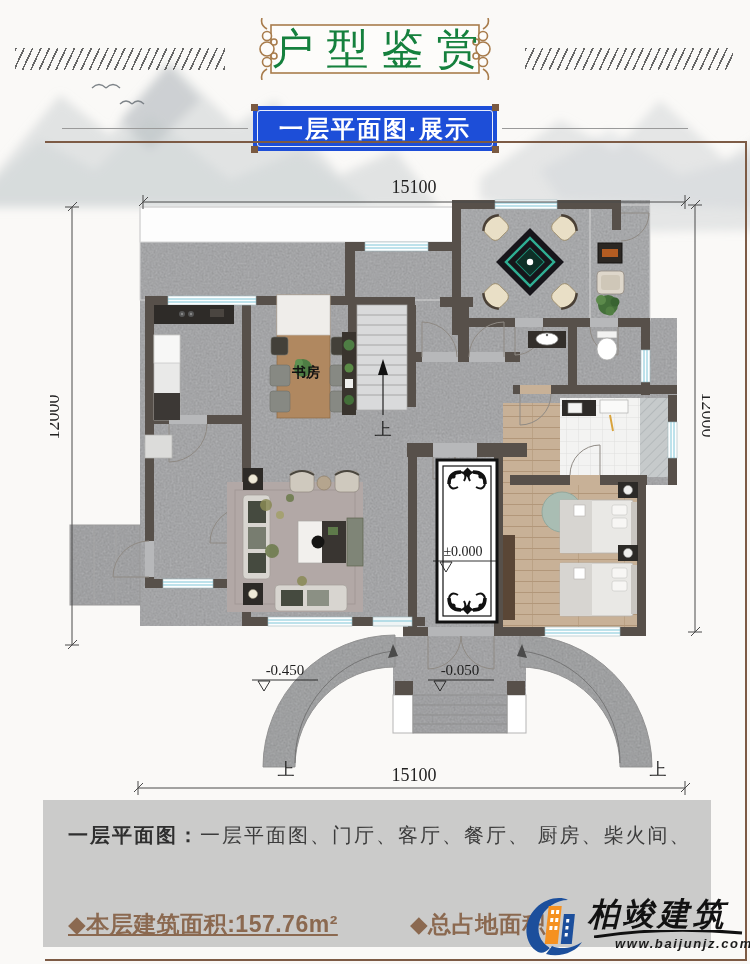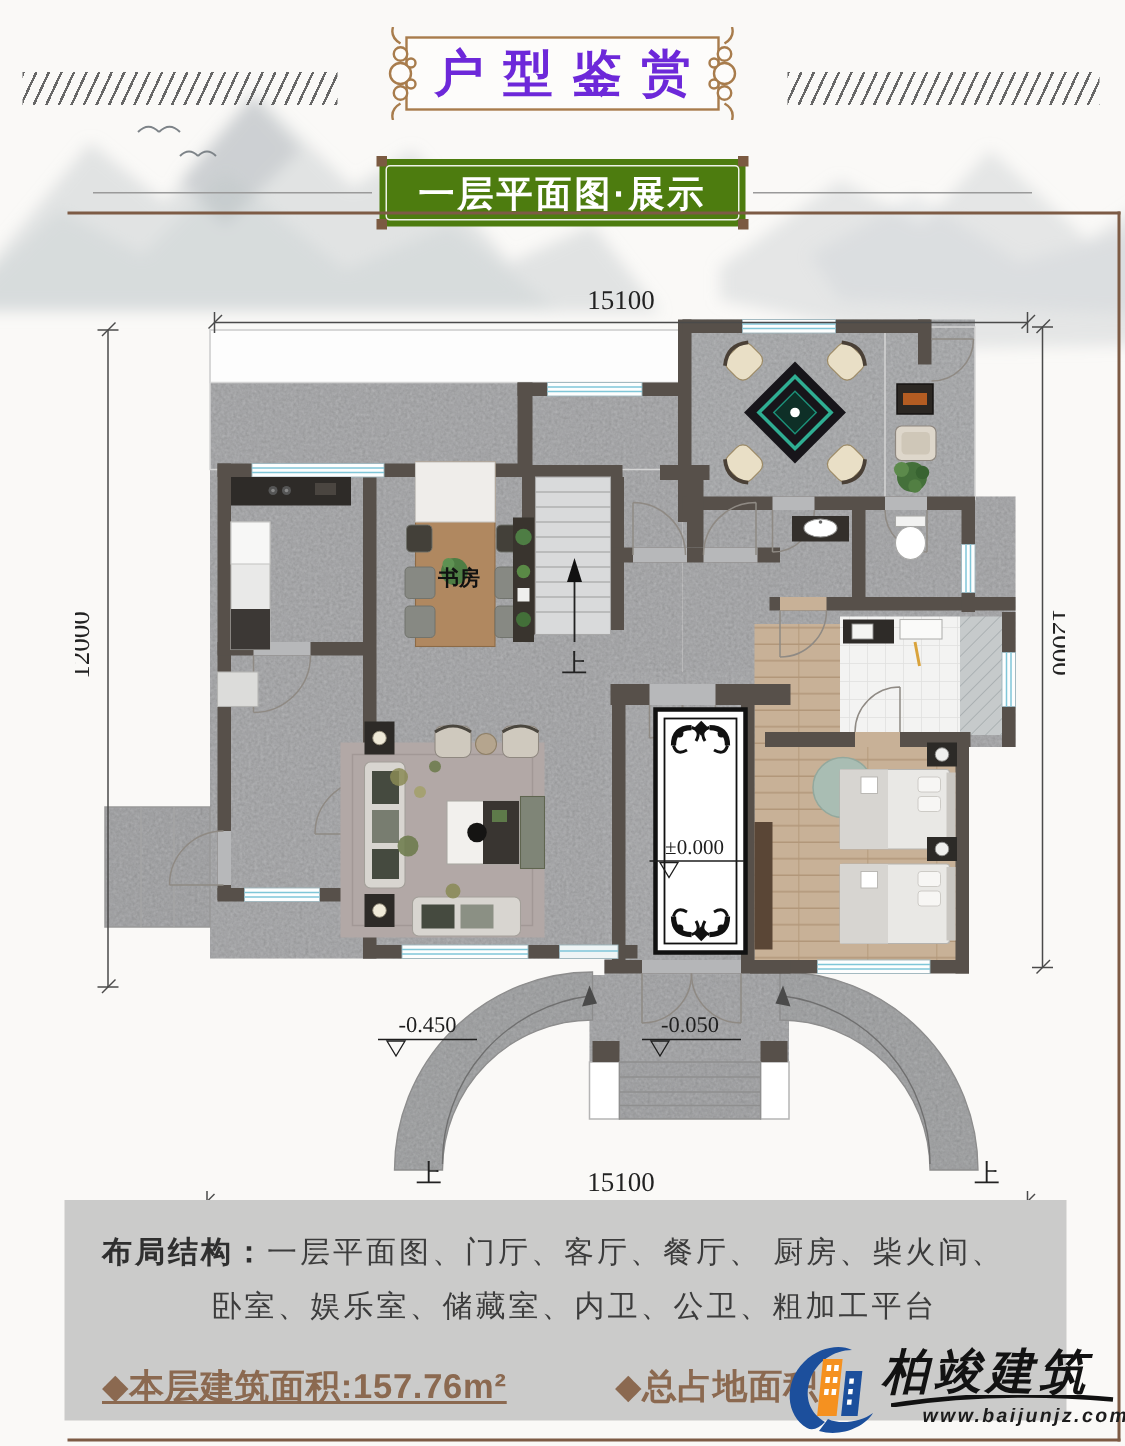--- a/index.html
+++ b/index.html
@@ -10,38 +10,38 @@
   }
   
   .hatch{position:absolute;top:48px;height:22px;
     background:repeating-linear-gradient(115deg,#4d4d4d 0 1.6px,transparent 1.6px 7.6px);
     opacity:.85;}
   .hatch.left{left:15px;width:210px;}
   .hatch.right{left:525px;width:208px;}
   .title-plaque{position:absolute;left:245px;top:18px;width:260px;height:62px;}
   .title-plaque .ttl{
     position:absolute;inset:0;display:flex;align-items:center;justify-content:center;
-    font-size:33px;font-weight:700;color:#6d28d9;letter-spacing:13px;text-indent:13px;}
+    font-size:42px;font-weight:400;color:#15803d;letter-spacing:13px;text-indent:13px;}
   .sub-banner{position:absolute;left:253px;top:106px;width:244px;height:45px;
-    background:#4d7c0f;border-radius:5px;}
+    background:#1d4ed8;border-radius:5px;}
   .sub-banner .inner{position:absolute;inset:4px;border:1px solid rgba(255,255,255,.9);
     border-radius:3px;display:flex;align-items:center;justify-content:center;
     color:#fff;font-size:24px;font-weight:700;letter-spacing:2px;}
   .sub-banner .tab{position:absolute;width:7px;height:7px;background:#7b5a41;}
   .sub-banner .tab.tl{left:-2px;top:-2px;} .sub-banner .tab.tr{right:-2px;top:-2px;}
   .sub-banner .tab.bl{left:-2px;bottom:-2px;} .sub-banner .tab.br{right:-2px;bottom:-2px;}
   .rule{position:absolute;top:128px;height:1px;background:#9a9a9a;}
   .rule.left{left:62px;width:186px;}
   .rule.right{left:502px;width:186px;}
   
   .page-frame{position:absolute;left:45px;top:141px;width:700px;height:816px;
     border-top:2px solid #7d5b45;border-right:2px solid #7d5b45;border-bottom:2px solid #7d5b45;
     pointer-events:none;}
   
-  .plan-wrap{position:absolute;left:50px;top:166px;width:660px;height:660px;}
+  .plan-wrap{position:absolute;left:50px;top:153px;width:660px;height:660px;}
   
   .info-panel{position:absolute;left:43px;top:800px;width:668px;height:147px;background:#cbcbca;}
   .layout-row{position:absolute;left:25px;top:18px;width:630px;font-size:20px;color:#3c3c3c;letter-spacing:2px;line-height:34px;}
   .layout-row .lbl{font-weight:700;color:#2f2f2f;}
   .layout-line2{position:absolute;left:25px;top:54px;width:630px;text-align:center;
     font-size:20px;color:#3c3c3c;letter-spacing:2px;line-height:34px;}
   .area-row{position:absolute;left:0;top:106px;width:668px;height:34px;}
   .area-item{position:absolute;font-size:23px;font-weight:700;color:#8b6950;letter-spacing:.5px;white-space:nowrap;}
   .area-item.a1{left:25px;top:3px;text-decoration:underline;}
   .area-item.a2{left:367px;top:3px;}
@@ -545,23 +545,22 @@
     <text x="410" y="522" font-size="15" text-anchor="middle">-0.050</text>
     <line x1="378" y1="527" x2="444" y2="527" stroke="#1e1e1e" stroke-width="0.9"></line>
     <path d="M384,528 L396,528 L390,538 Z" fill="none" stroke="#1e1e1e" stroke-width="0.9"></path>
   </g>
 </g>
 </svg>
 </div>
 
 <div class="info-panel">
   <div class="layout-row">
-    <span class="lbl">布局结构：</span><span>一层平面图、门厅、客厅、餐厅、 厨房、柴火间、</span>
+    <span class="lbl">一层平面图：</span><span>一层平面图、门厅、客厅、餐厅、 厨房、柴火间、</span>
   </div>
-  <div class="layout-line2">卧室、娱乐室、储藏室、内卫、公卫、粗加工平台</div>
   <div class="area-row">
     <span class="area-item a1">◆本层建筑面积:157.76m²</span>
     <span class="area-item a2">◆总占地面积</span>
   </div>
 </div>
 
 <div class="logo">
   <svg width="78" height="64" viewBox="0 0 78 64">
     <path d="M22,58 C8,50 6,28 20,14 C30,4 44,2 52,6 C40,6 28,14 24,26 C20,38 24,48 34,54 C30,58 26,60 22,58 Z" fill="#1c4f9c"></path>
     <path d="M30,60 C44,64 60,58 66,48 C58,54 44,56 36,52 Z" fill="#1c4f9c"></path>

